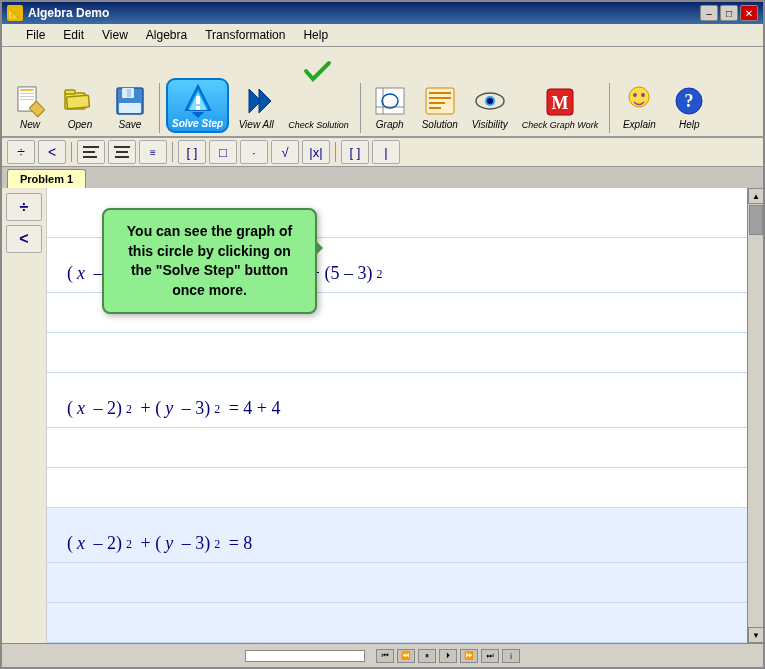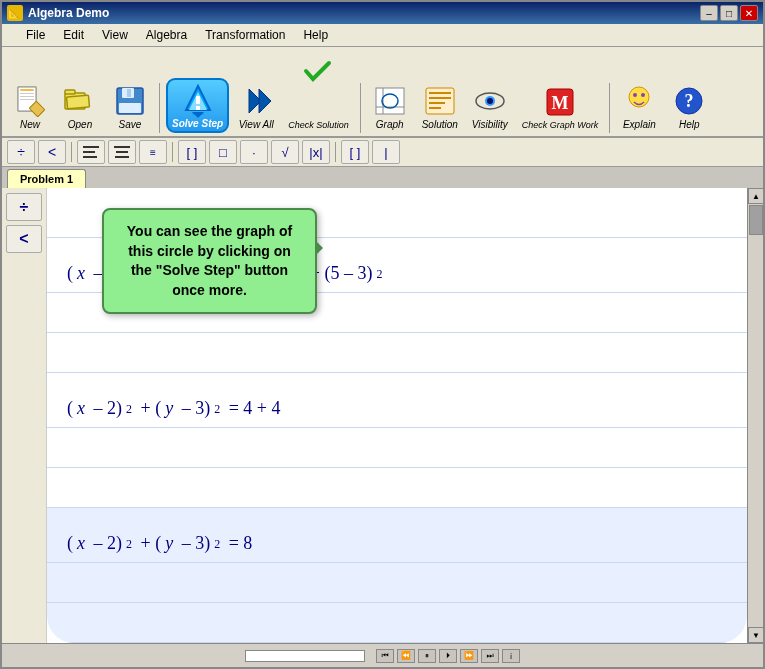--- a/index.html
+++ b/index.html
@@ -193,21 +193,20 @@
       cursor: pointer;
       font-size: 14px;
       border-radius: 2px;
     }
     .main-panel {
       flex: 1;
       display: flex;
       flex-direction: column;
       position: relative;
       overflow: hidden;
-      border-radius: 27px;
     }
     .scrollbar-right {
       width: 16px;
       background: #d4d0c8;
       border-left: 1px solid #888;
       display: flex;
       flex-direction: column;
     }
     .scroll-arrow {
       width: 16px;

